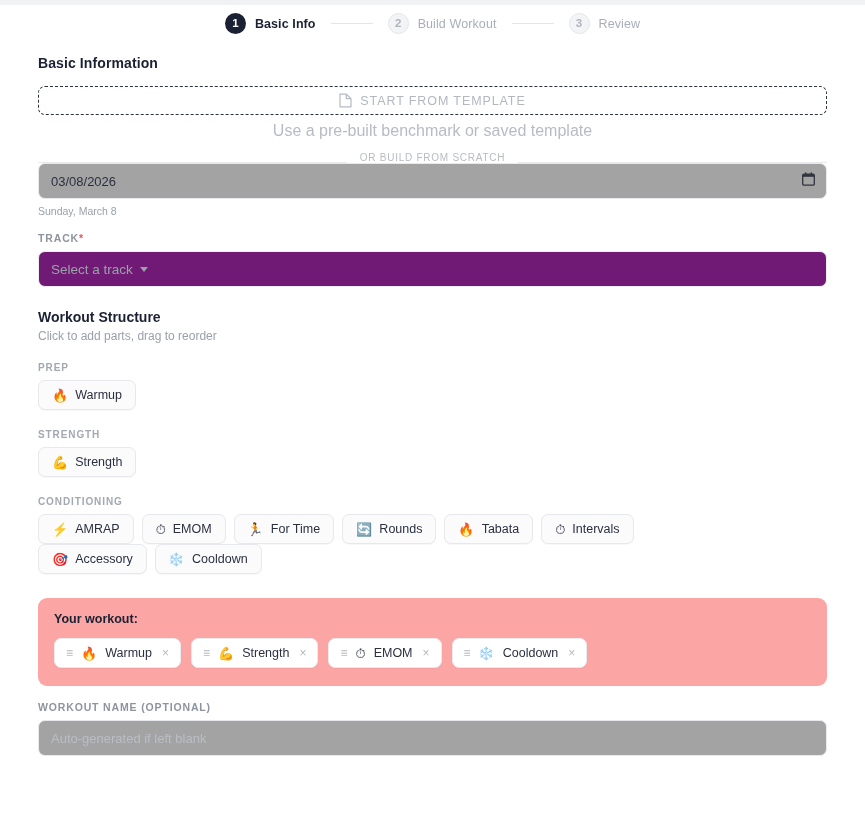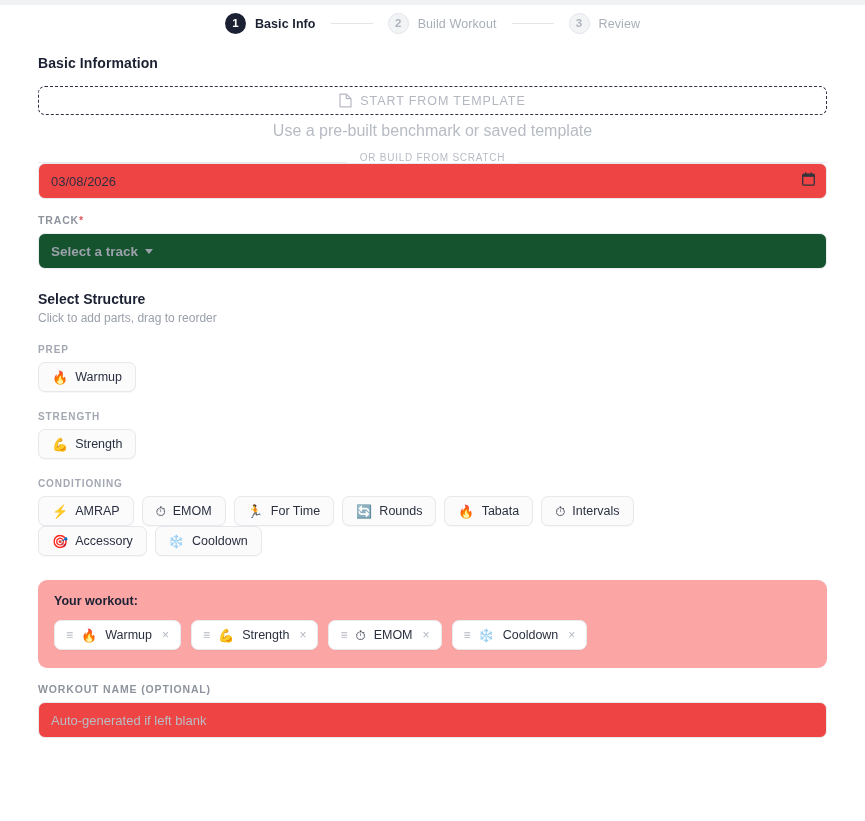--- a/index.html
+++ b/index.html
@@ -69,41 +69,41 @@
   
   .field-label {
     font-size: 10.5px; font-weight: 700; letter-spacing: .85px;
     color: #8e939d; text-transform: uppercase; margin-top: 15px; margin-bottom: 7px;
   }
   .req { color: #e0565b; font-weight: 700; }
 
   .text-input {
     width: 100%; height: 36px;
     border: 1px solid #e7e9ed; border-radius: 7px;
-    background: #ef4444;
+    background: #a3a3a3;
     font-family: "Liberation Sans", sans-serif;
     font-size: 13px; color: #2b3040;
     padding: 0 12px; outline: none;
   }
   .text-input::placeholder { color: #b9bdc5; }
   .date-row { position: relative; }
   .date-input { padding-right: 34px; }
   .cal-icon {
     position: absolute; right: 12px; top: 50%; transform: translateY(-50%);
     pointer-events: none; color: #30343d;
   }
   .date-hint { font-size: 10.5px; color: #9aa0aa; margin-top: 6px; }
 
   .select-wrap { position: relative; }
   .select-box {
     width: 100%; height: 36px;
     border: 1px solid #eceef1; border-radius: 7px;
-    background: #14532d;
+    background: #701a75;
     display: flex; align-items: center; gap: 7px;
-    padding: 0 12px; cursor: pointer; font-weight: bold;
+    padding: 0 12px; cursor: pointer;
   }
   .select-text { font-size: 13.5px; color: #9ca1ab; }
   .caret { width: 0; height: 0; border-left: 4.5px solid transparent; border-right: 4.5px solid transparent; border-top: 5px solid #9ca1ab; }
 
   
   .struct-title { font-size: 14px; font-weight: 700; color: #1b2133; margin-top: 22px; }
   .struct-sub { font-size: 12px; color: #9aa0aa; margin-top: 4px; }
 
   .group-label {
     font-size: 10px; font-weight: 700; letter-spacing: .9px;
@@ -196,34 +196,35 @@
       <input class="text-input date-input" type="text" value="03/08/2026" style="">
       <span class="cal-icon">
         <svg width="13" height="14" viewBox="0 0 13 14" xmlns="http://www.w3.org/2000/svg">
           <rect x="0.7" y="2.2" width="11.6" height="11" rx="1.3" fill="none" stroke="#30343d" stroke-width="1.3"></rect>
           <rect x="0.7" y="2.2" width="11.6" height="2.6" fill="#30343d"></rect>
           <rect x="3" y="0.3" width="1.4" height="2.6" rx="0.6" fill="#30343d"></rect>
           <rect x="8.6" y="0.3" width="1.4" height="2.6" rx="0.6" fill="#30343d"></rect>
         </svg>
       </span>
     </div>
+    <div class="date-hint">Sunday, March 8</div>
 
     
     <div class="field-label">
       <span>TRACK</span><span class="req">*</span>
     </div>
     <div class="select-wrap">
       <div class="select-box">
         <span class="select-text">Select a track</span>
         <span class="caret"></span>
       </div>
     </div>
 
     
-    <div class="struct-title">Select Structure</div>
+    <div class="struct-title">Workout Structure</div>
     <div class="struct-sub">Click to add parts, drag to reorder</div>
 
     
     <div class="group-label">PREP</div>
     <div class="chip-row">
       <div class="part-chip">
         <span class="emoji">🔥</span>
         <span>Warmup</span>
       </div>
     </div>

